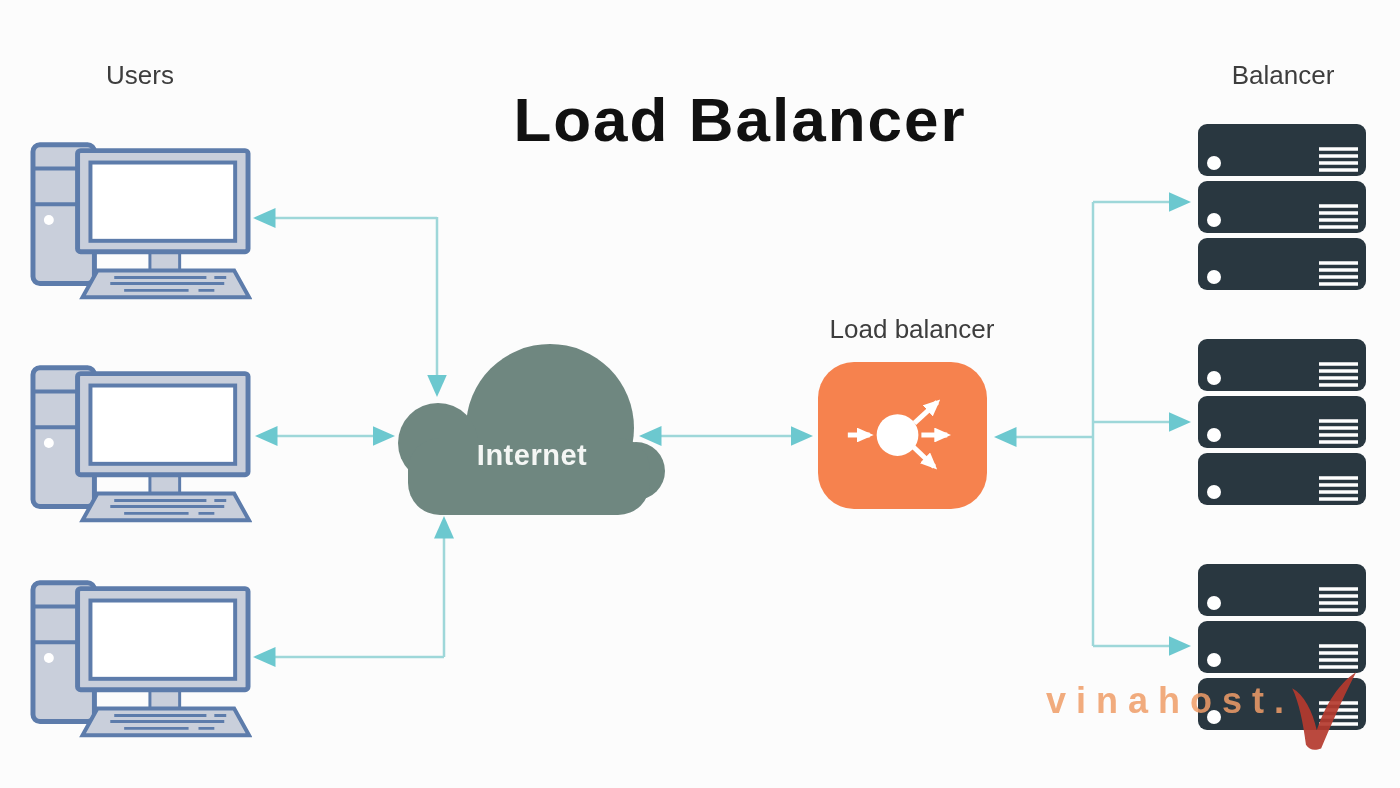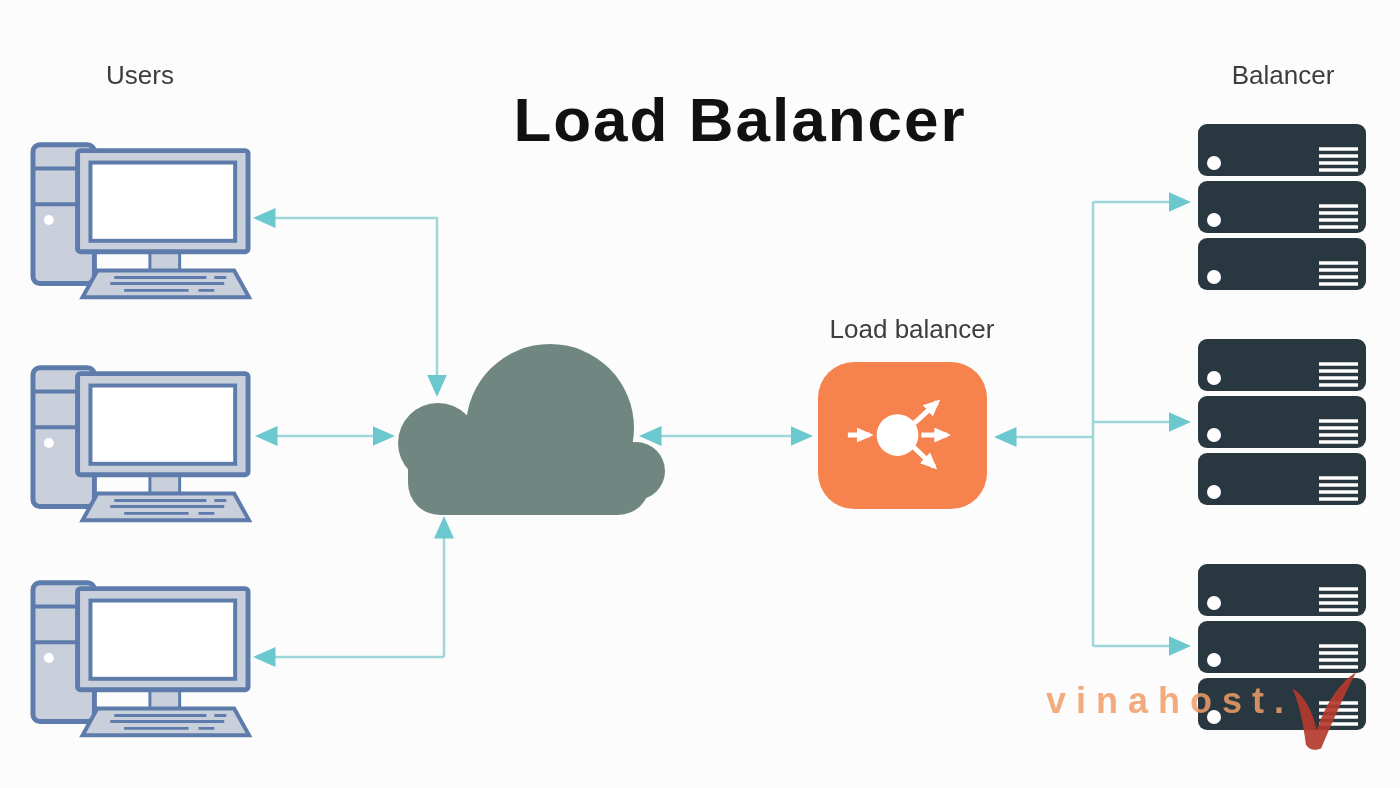--- a/index.html
+++ b/index.html
@@ -140,20 +140,21 @@
 
   <div class="cloud-wrap">
     <svg class="cloud-svg" viewBox="0 0 268 172">
       <g fill="var(--cloud,#6f8780)">
         <circle cx="152" cy="85" r="84"></circle>
         <circle cx="40" cy="100" r="40"></circle>
         <circle cx="238" cy="128" r="29"></circle>
         <rect x="10" y="95" width="242" height="77" rx="32"></rect>
       </g>
     </svg>
+    <div class="cloud-text">Internet</div>
   </div>
 
   <div class="lb-label">Load balancer</div>
   <div class="lb-box">
     <svg width="170" height="147" viewBox="0 0 170 147">
       <g stroke="#ffffff" stroke-width="5" fill="none">
         <path d="M30,73 L52,73" marker-end="url(#lbhead)"></path>
         <path d="M97,61 L120,40" marker-end="url(#lbhead)"></path>
         <path d="M104,73 L130,73" marker-end="url(#lbhead)"></path>
         <path d="M96,85 L117,105" marker-end="url(#lbhead)"></path>

